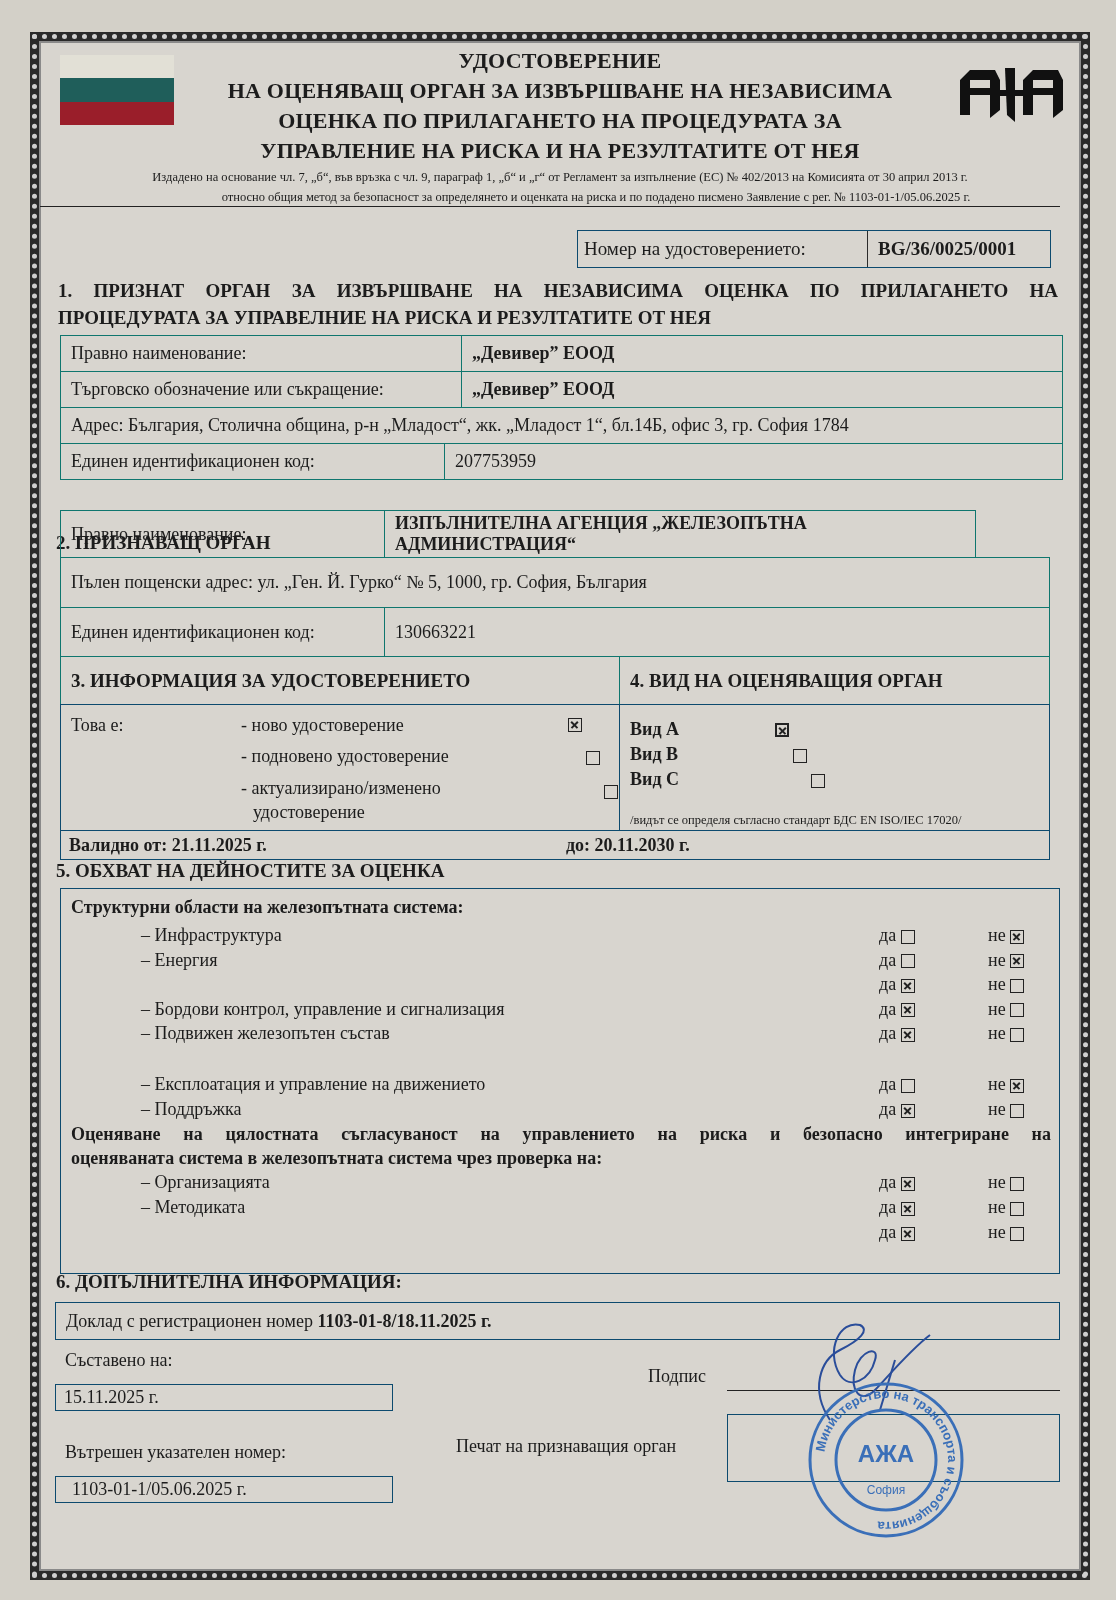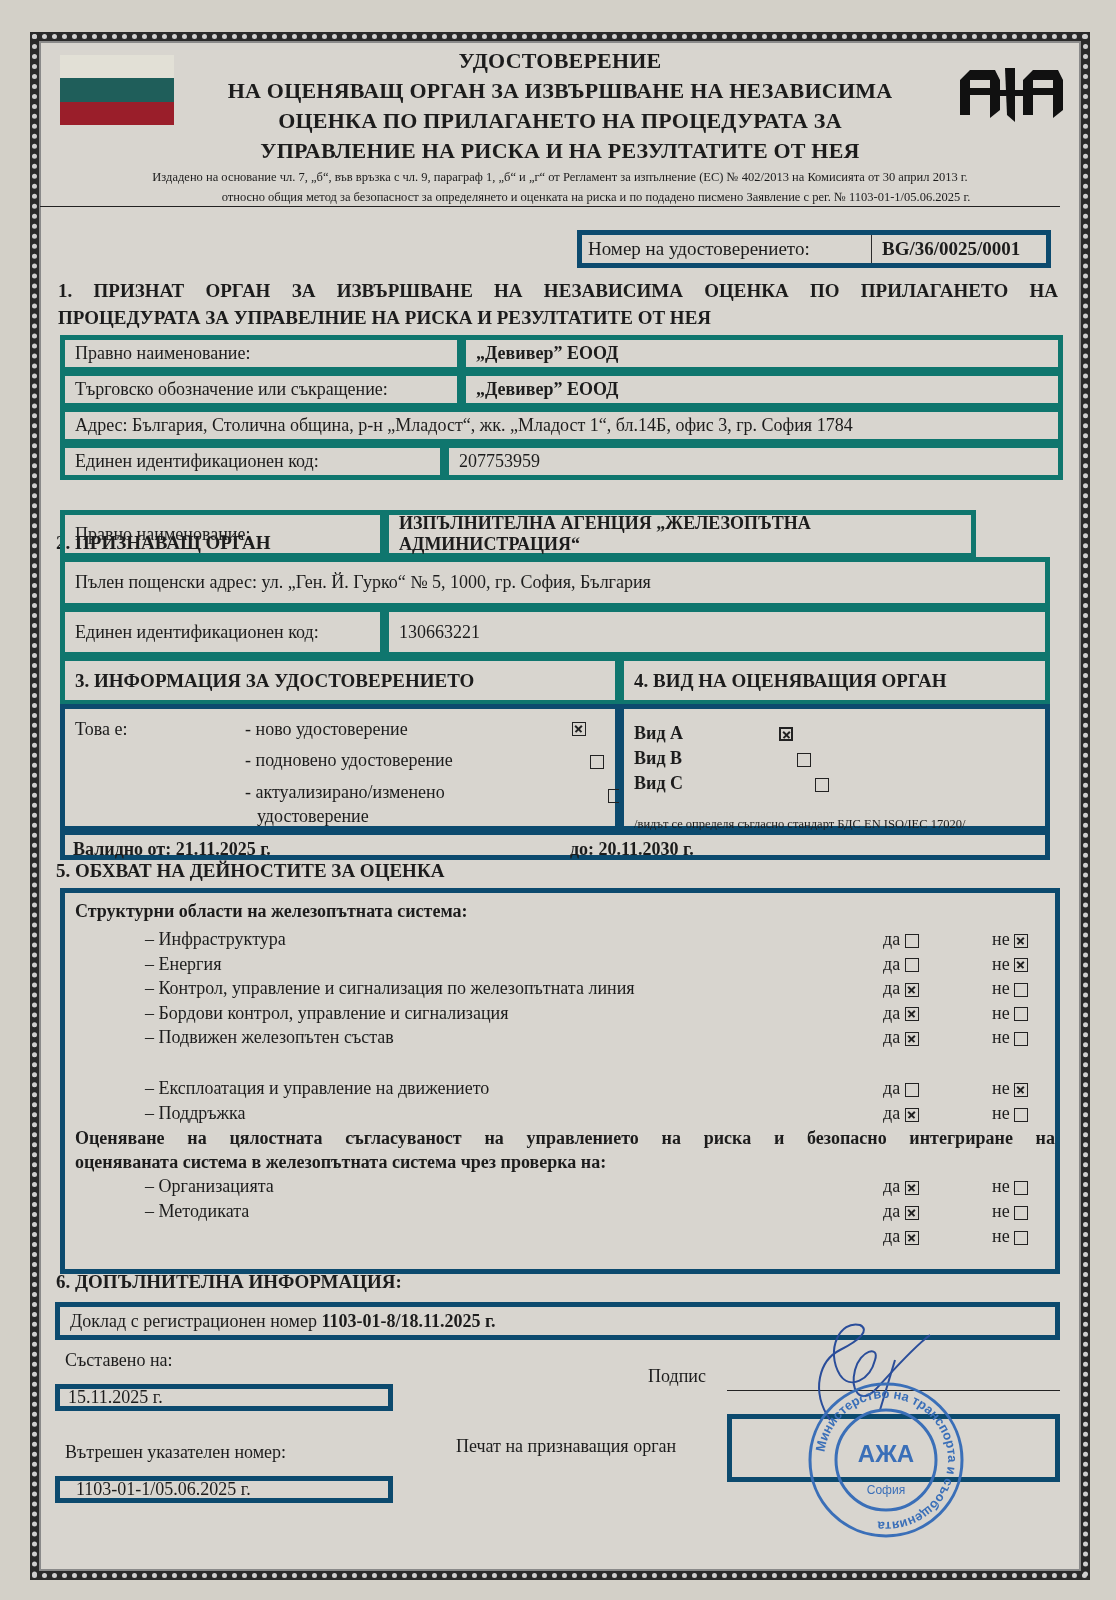--- a/index.html
+++ b/index.html
@@ -21,22 +21,22 @@
   .abs { position:absolute; }
   .flag { left:60px; top:55px; width:114px; height:70px; }
   .flag div { height:33.33%; }
   .flag .w { background:#e2e0d6; }
   .flag .g { background:#1f5e5a; }
   .flag .r { background:#9a1e2a; }
   .logo { left:955px; top:60px; width:115px; height:65px; }
   .title { left:180px; width:760px; text-align:center; font-weight:bold; font-size:22px; letter-spacing:0.2px; }
   .subnote { left:40px; width:1040px; text-align:center; font-size:12.5px; }
   .hr { left:40px; width:1020px; height:1px; background:#222; }
-  .box { border:5px solid #0c4a6e; box-sizing:border-box; }
-  .cell { position:absolute; border:5px solid #0f766e; box-sizing:border-box; font-size:18px; padding-left:10px; display:flex; align-items:center; }
+  .box { border:1px solid #0c4a6e; box-sizing:border-box; }
+  .cell { position:absolute; border:1px solid #0f766e; box-sizing:border-box; font-size:18px; padding-left:10px; display:flex; align-items:center; }
   .bold { font-weight:bold; }
   .sect { font-weight:bold; font-size:19px; }
   .cb { display:inline-block; width:14px; height:14px; border:1.5px solid #222; box-sizing:border-box; position:relative; vertical-align:middle; }
   .cb.x::before, .cb.x::after {
     content:""; position:absolute; left:1px; top:5px; width:9px; height:1.5px; background:#222;
   }
   .cb.x::before { transform:rotate(45deg); }
   .cb.x::after { transform:rotate(-45deg); }
   .cb.heavy { border-width:2px; }
   .scope-row { position:absolute; left:0; width:1000px; font-size:18px; height:24px; }
@@ -130,21 +130,20 @@
         <span class="lbl">– Инфраструктура</span>
         <span class="da">да <span class="cb"></span></span>
         <span class="ne">не <span class="cb x"></span></span>
       </div>
       <div class="scope-row" style="top: 60.5px;">
         <span class="lbl">– Енергия</span>
         <span class="da">да <span class="cb"></span></span>
         <span class="ne">не <span class="cb x"></span></span>
       </div>
       <div class="scope-row" style="top: 85px;">
-        <span class="lbl">– Контрол, управление и сигнализация по железопътната линия</span>
         <span class="da">да <span class="cb x"></span></span>
         <span class="ne">не <span class="cb"></span></span>
       </div>
       <div class="scope-row" style="top: 109.5px;">
         <span class="lbl">– Бордови контрол, управление и сигнализация</span>
         <span class="da">да <span class="cb x"></span></span>
         <span class="ne">не <span class="cb"></span></span>
       </div>
       <div class="scope-row" style="top: 134px;">
         <span class="lbl">– Подвижен железопътен състав</span>

